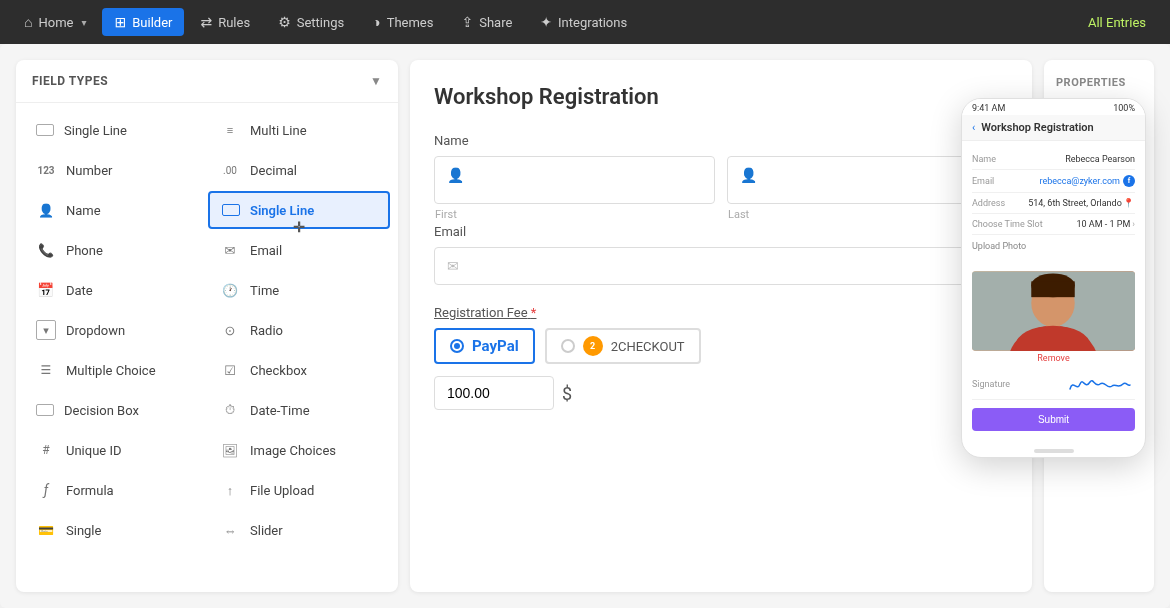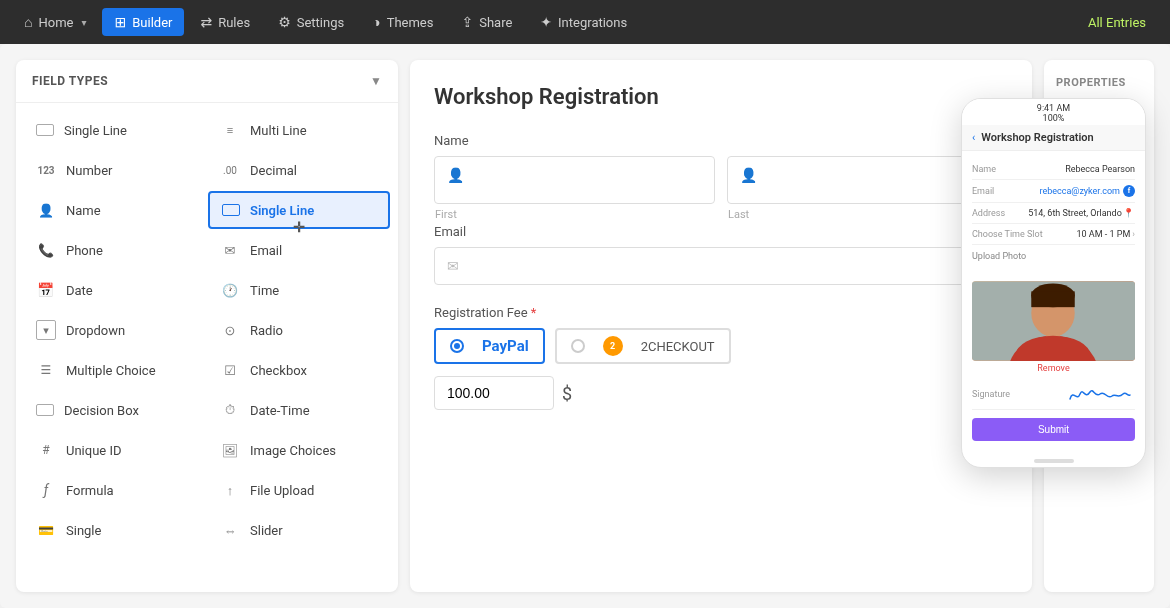--- a/index.html
+++ b/index.html
@@ -166,35 +166,36 @@
       left: 0;
       font-size: 11px;
       color: #aaa;
     }
     .form-input-icon { color: #bbb; font-size: 14px; }
     .payment-section { margin-bottom: 20px; }
     .payment-label {
       font-size: 13px;
       color: #555;
       margin-bottom: 8px;
+      text-decoration: underline;
     }
     .required-star { color: #e53e3e; }
     .payment-options {
       display: flex;
       gap: 10px;
       margin-bottom: 12px;
     }
     .payment-btn {
       border: 2px solid #1a73e8;
       border-radius: 4px;
       padding: 6px 14px;
       cursor: pointer;
       display: flex;
       align-items: center;
-      gap: 18px;
+      gap: 8px;
       font-size: 13px;
     }
     .payment-btn.paypal {
       border-color: #1a73e8;
       background: #fff;
     }
     .payment-btn.checkout {
       border-color: #ddd;
       background: #fff;
       color: #555;
@@ -347,21 +348,20 @@
       border: 1px solid #e0e0e0;
     }
     .mobile-status-bar {
       background: #fff;
       padding: 4px 10px 2px;
       display: flex;
       justify-content: space-between;
       align-items: center;
       font-size: 9px;
       color: #333;
-      flex-direction: column;
     }
     .mobile-nav-bar {
       background: #f8f8f8;
       border-bottom: 1px solid #eee;
       padding: 6px 10px;
       display: flex;
       align-items: center;
       gap: 6px;
     }
     .mobile-back { color: #1a73e8; font-size: 11px; }

